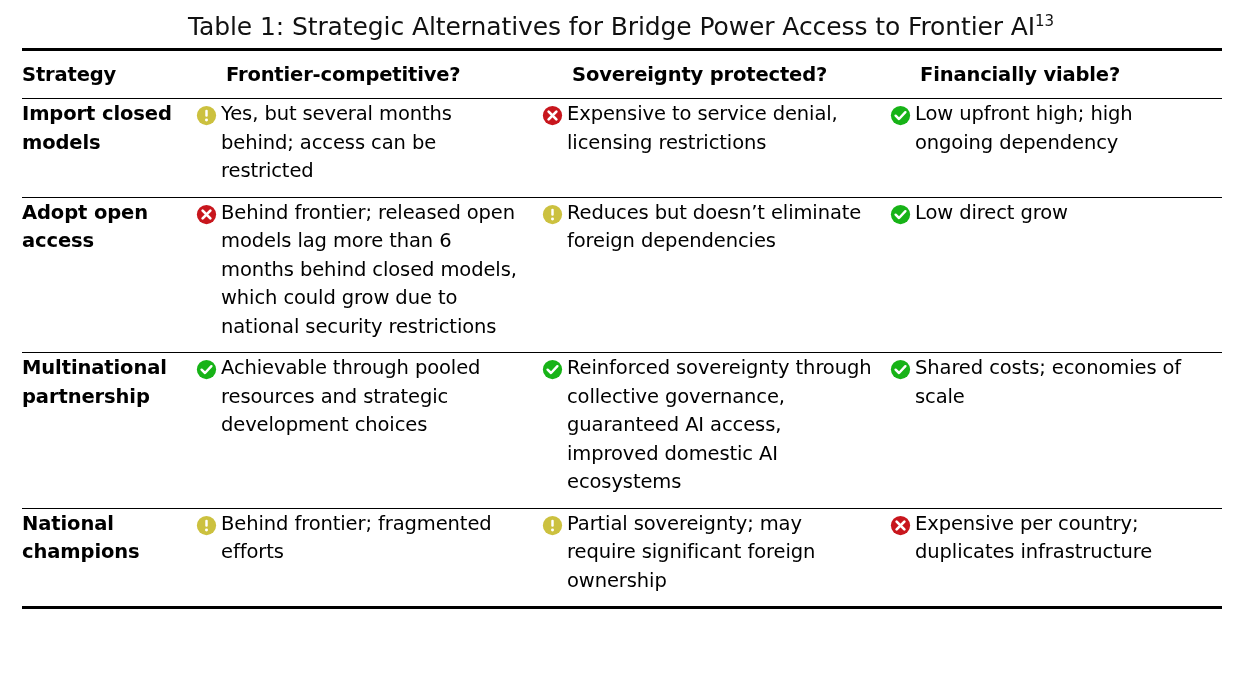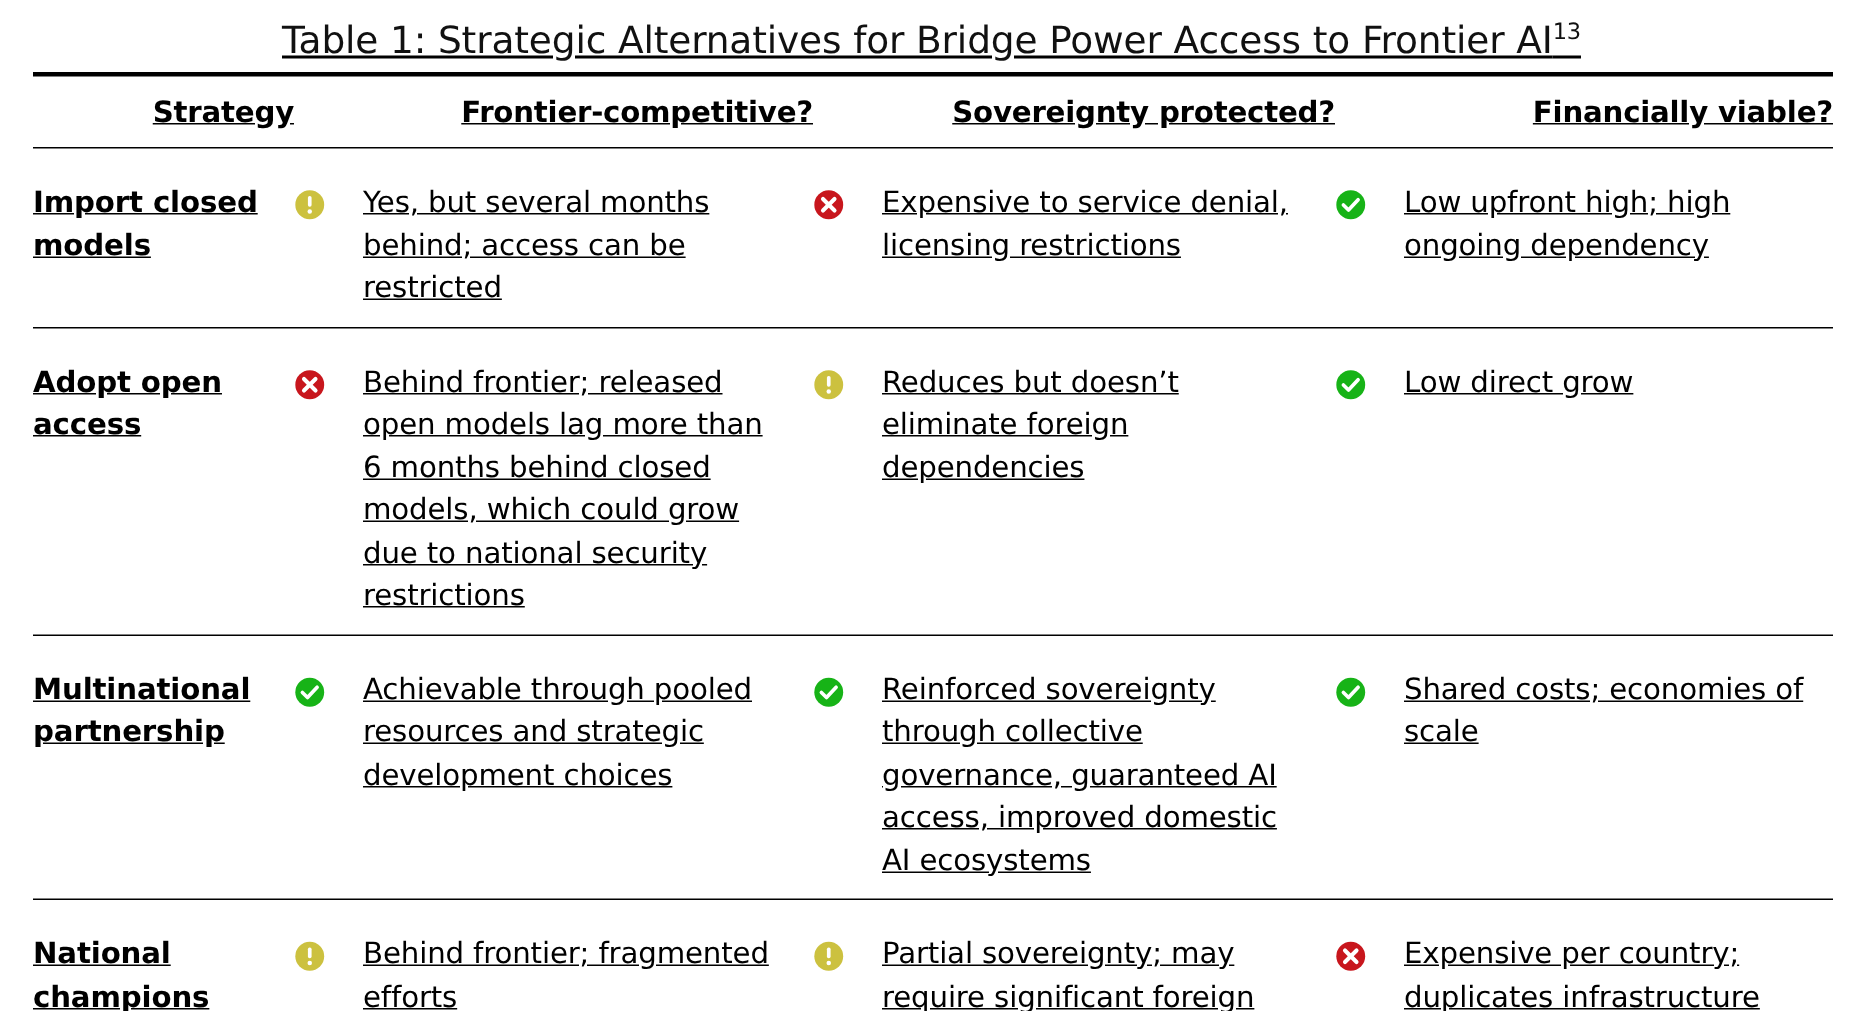--- a/index.html
+++ b/index.html
@@ -12,21 +12,20 @@
     height: 674px;
     font-family: "DejaVu Sans", "Liberation Sans", sans-serif;
     color: #000000;
     overflow: hidden;
   }
   .page {
     position: relative;
     width: 1242px;
     height: 674px;
     box-sizing: border-box;
-    text-decoration: underline;
   }
   .table-caption {
     text-align: center;
     font-size: 25px;
     line-height: 30px;
     font-weight: 400;
     color: #111111;
     padding-top: 12px;
     padding-bottom: 6px;
     letter-spacing: -0.1px;
@@ -39,54 +38,54 @@
   .table-wrap {
     margin: 0 20px 0 22px;
     width: 1200px;
   }
   table.strategy-table {
     width: 1200px;
     border-collapse: collapse;
     table-layout: fixed;
   }
   table.strategy-table thead th {
-    text-align: right;
+    text-align: left;
     font-weight: 700;
     font-size: 19.5px;
     line-height: 24px;
     padding: 12px 0 11px 0;
     border-top: 3px solid #000000;
     border-bottom: 1.6px solid #000000;
     vertical-align: bottom;
     letter-spacing: -0.15px;
   }
   table.strategy-table tbody td {
     vertical-align: top;
     font-size: 19.5px;
     line-height: 28.5px;
-    padding: 22px 0 11px 0;
+    padding: 1px 0 11px 0;
     border-bottom: 1.6px solid #000000;
     letter-spacing: -0.1px;
   }
   table.strategy-table tbody tr:last-child td {
     border-bottom: 3px solid #000000;
   }
   td.strategy-cell {
     font-weight: 700;
     padding-right: 14px;
   }
   .col-strategy { width: 174px; }
   .col-frontier { width: 346px; }
   .col-sovereignty { width: 348px; }
   .col-financial { width: 332px; }
 
   .cell-flex {
     display: flex;
     align-items: flex-start;
-    gap: 25px;
+    gap: 4px;
     padding-right: 16px;
   }
   .cell-text {
     flex: 1 1 auto;
   }
   .status-icon {
     flex: 0 0 auto;
     width: 21px;
     height: 21px;
     border-radius: 50%;

